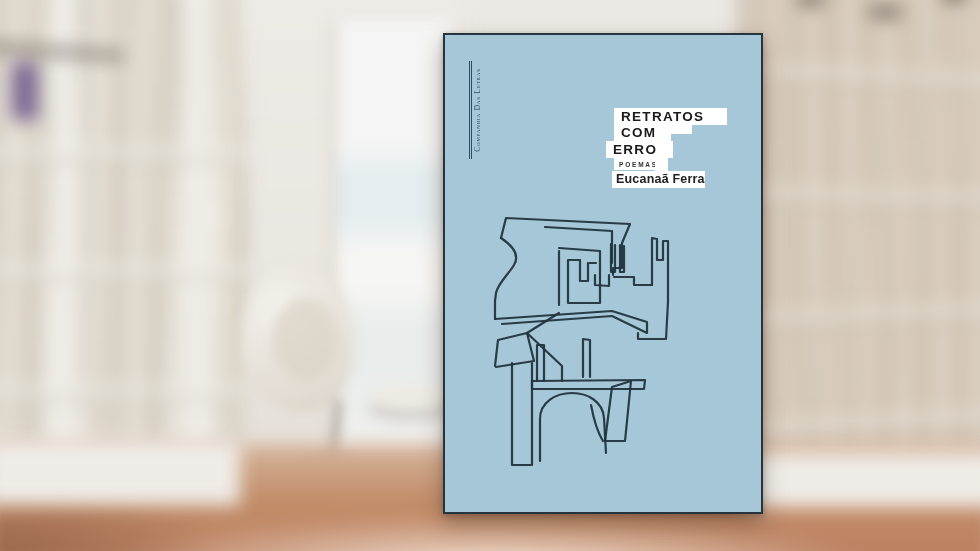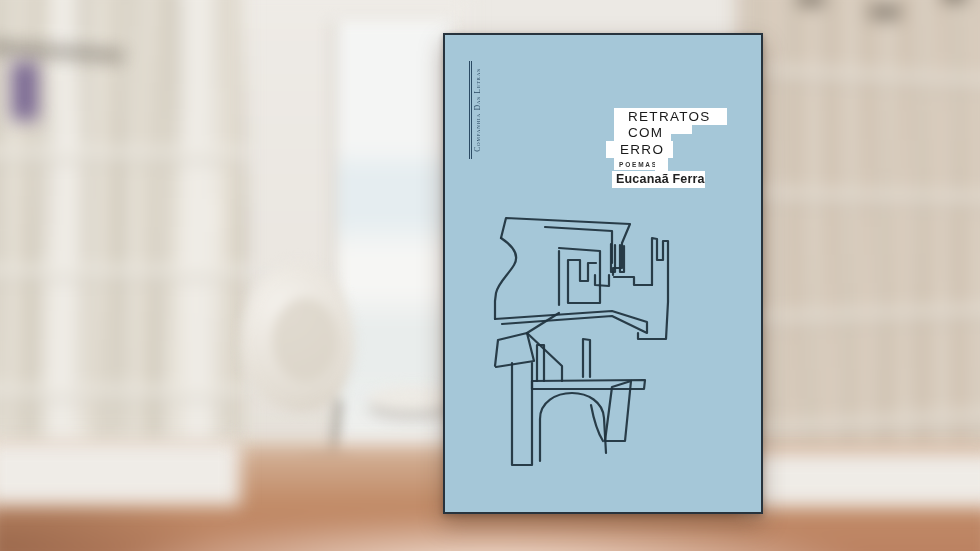--- a/index.html
+++ b/index.html
@@ -72,21 +72,21 @@
   .logo{
     position:absolute;left:24px;top:124px;width:98px;height:14px;
     transform:rotate(-90deg);transform-origin:0 0;
     border-top:3px double var(--logo-blue,#2b4a63);
     font-family:"Liberation Serif",serif;font-variant:small-caps;
     font-size:7.5px;letter-spacing:.8px;line-height:11px;color:var(--logo-blue,#2b4a63);
     text-align:center;white-space:nowrap;
   }
 
   .chip{position:absolute;background:#ffffff;color:#1b1b1b;overflow:hidden;white-space:nowrap;}
-  .chip.t{font-size:13.5px;font-weight:400;letter-spacing:1.3px;padding-left:14px;}
+  .chip.t{font-size:13.5px;font-weight:700;letter-spacing:1.3px;padding-left:7px;}
   .c1{left:169px;top:73px;width:113px;height:17px;line-height:18px;}
   .c2{left:169px;top:90px;width:57px;height:16px;line-height:16px;}
   .c2s{left:226px;top:90px;width:21px;height:9px;}
   .c3{left:161px;top:106px;width:67px;height:17px;line-height:17px;}
   .cp{left:169px;top:123px;width:41px;height:12px;line-height:13px;font-size:6.5px;font-weight:700;letter-spacing:1.8px;color:#333;padding-left:5px;}
   .cps{left:210px;top:122px;width:13px;height:14px;}
   .ca{left:167px;top:136px;width:93px;height:17px;line-height:17px;font-size:12.5px;font-weight:700;letter-spacing:.2px;color:#222;padding-left:4px;}
 
   .drawing{position:absolute;left:19px;top:170px;}
   .drawing path{fill:none;stroke:var(--ink,#20333f);stroke-width:2.2;stroke-linecap:round;stroke-linejoin:round;opacity:.94;}

